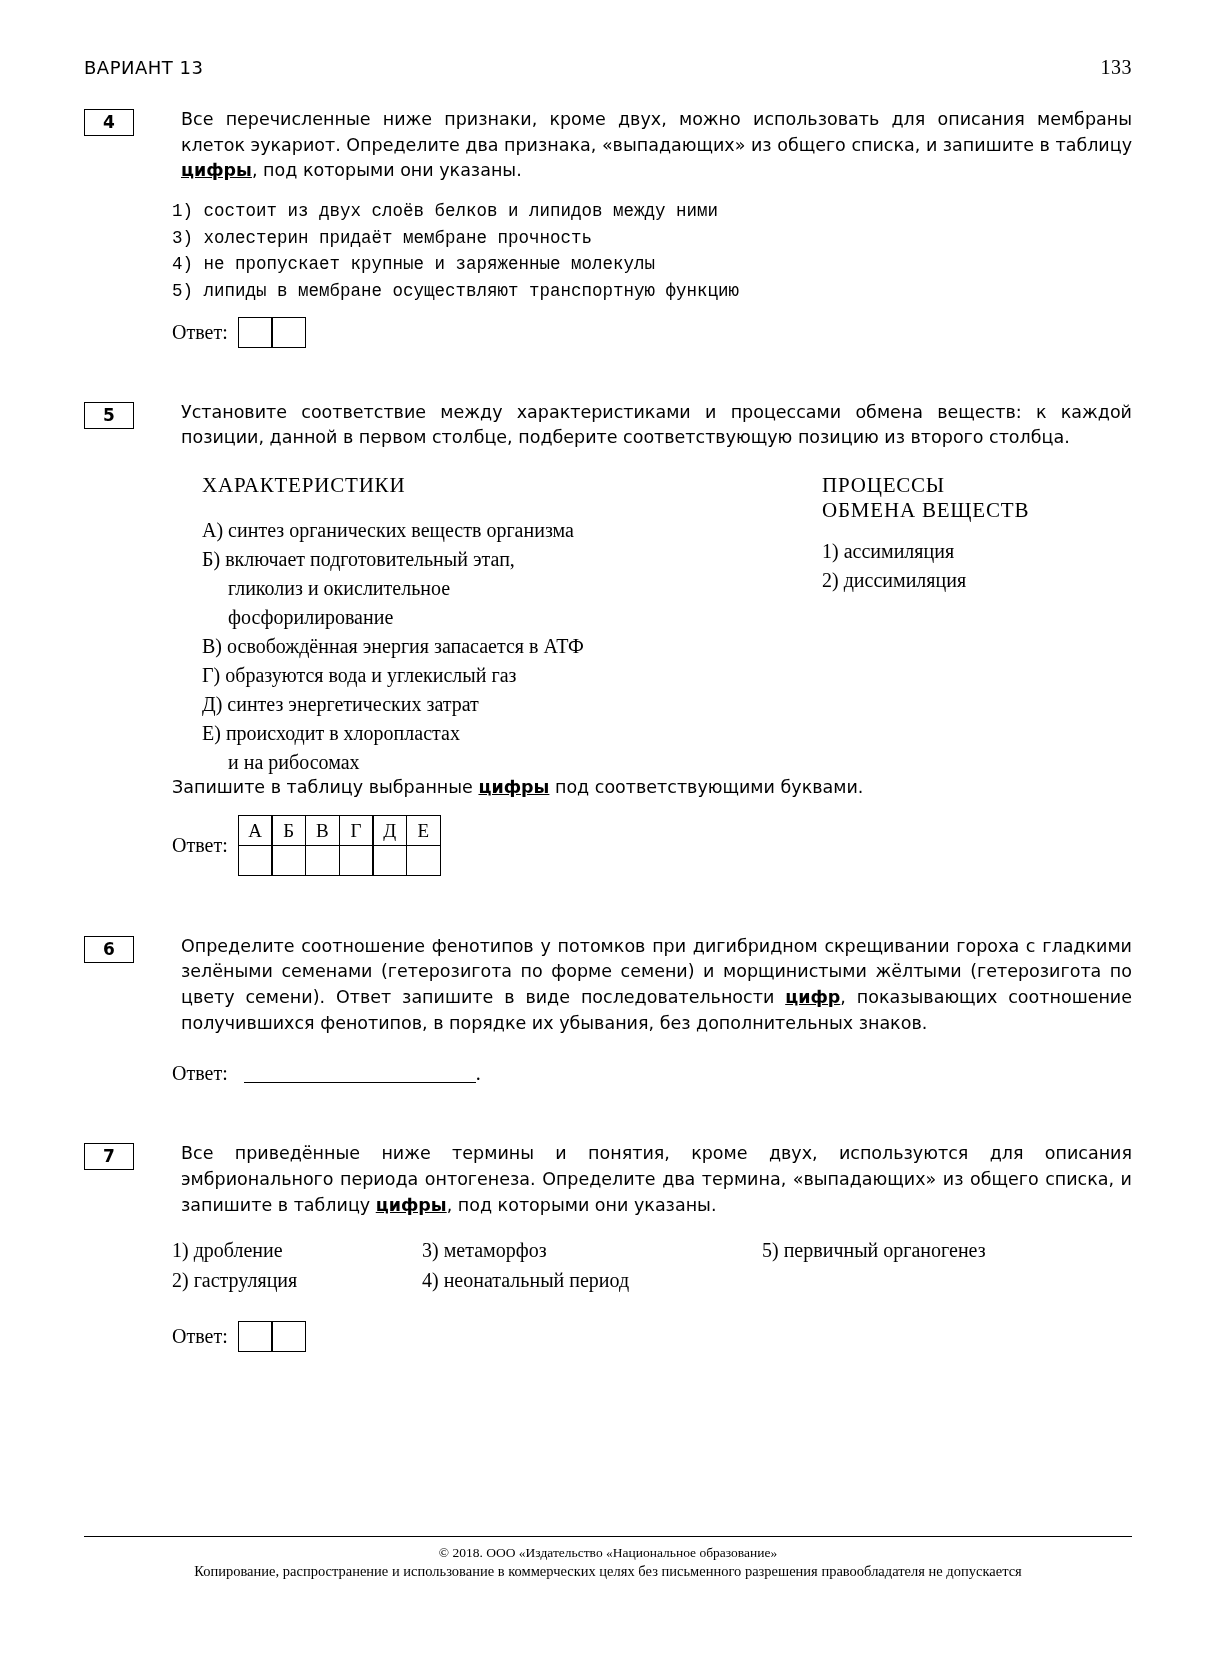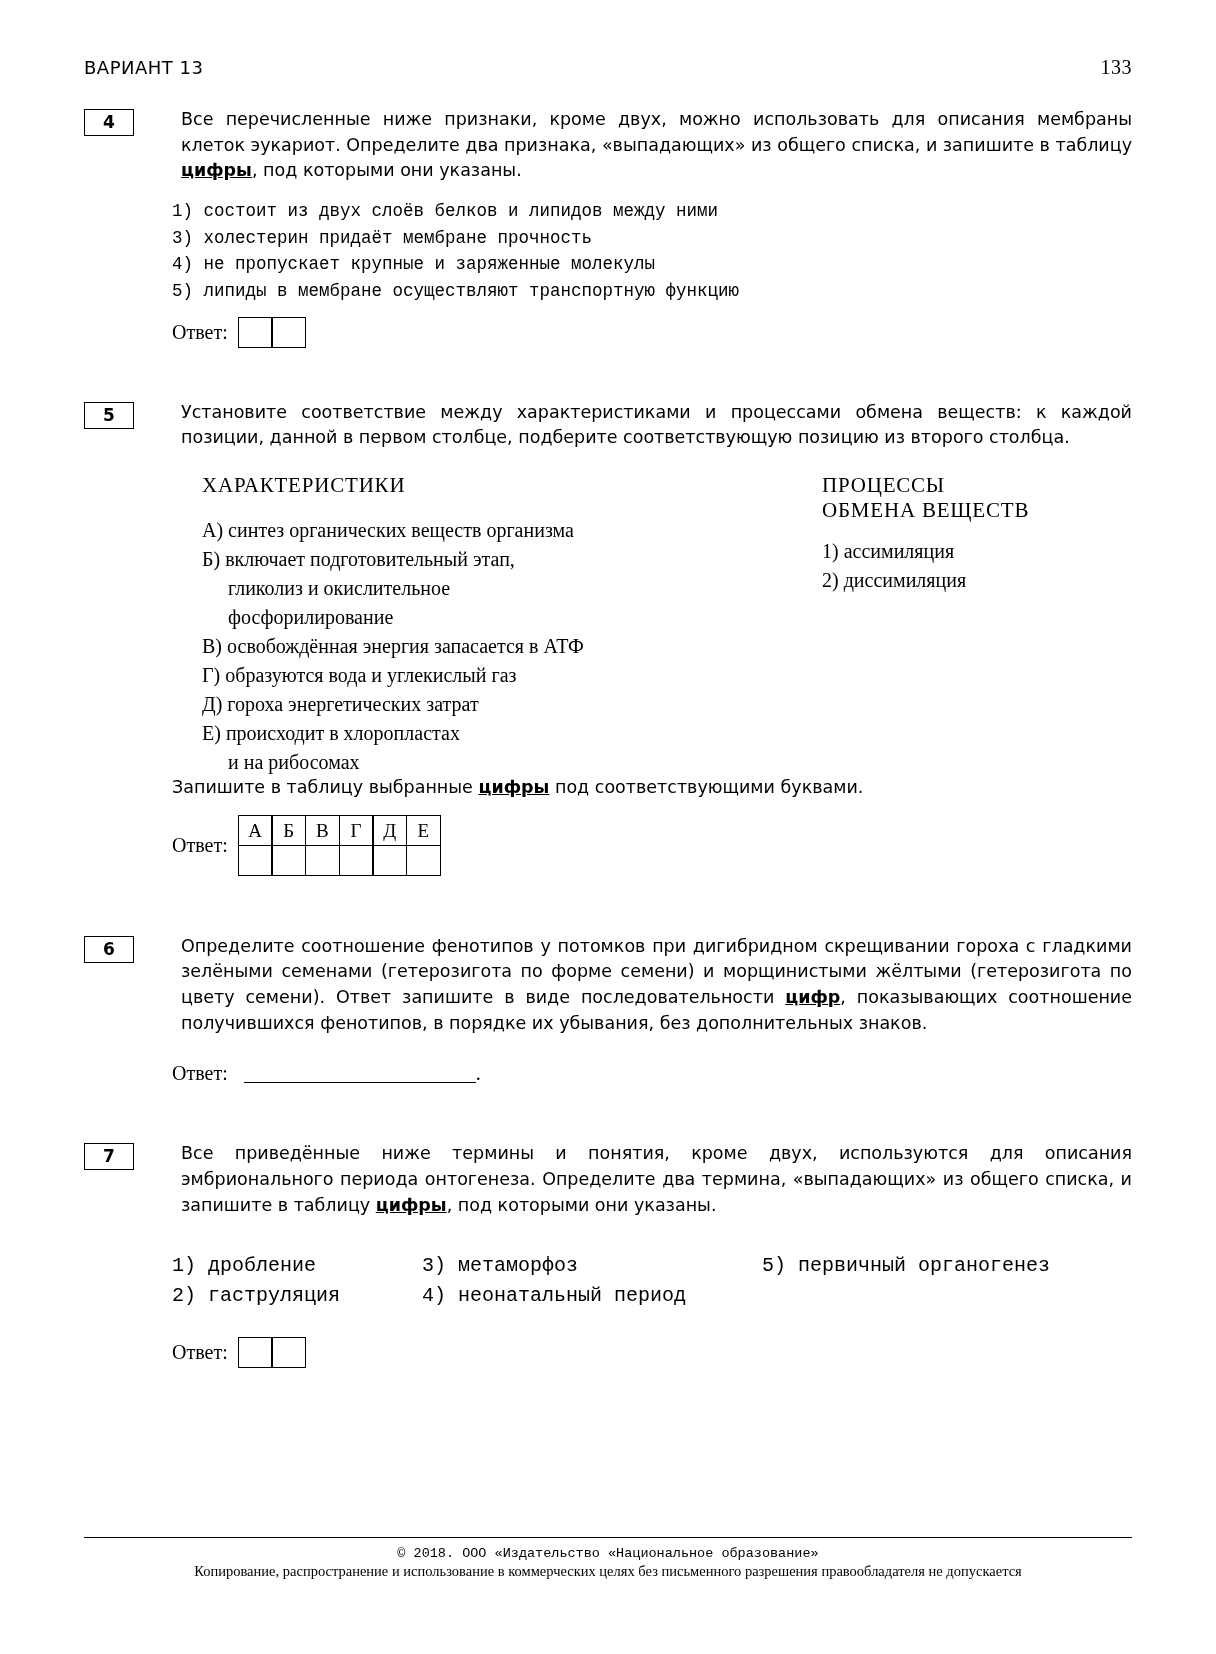--- a/index.html
+++ b/index.html
@@ -169,44 +169,44 @@
     height: 17px;
     margin-left: 6px;
   }
   .dot-after {
     font-family: "Liberation Serif", serif;
     font-size: 20px;
   }
 
   
   .three-col {
-    margin-top: 32px;
-    display: flex;
-    font-family: Liberation Mono, monospace;
+    margin-top: 16px;
+    display: flex;
+    font-family: Liberation Serif, serif;
     font-size: 20px;
     line-height: 1.5;
   }
   .three-col .c1 { width: 250px; }
   .three-col .c2 { width: 340px; }
   .three-col .c3 { flex: 1; }
 
   
   .footer {
     position: absolute;
     left: 84px;
     right: 84px;
     bottom: 74px;
     text-align: center;
   }
   .footer-rule {
     border-top: 1.6px solid #000;
     margin-bottom: 8px;
   }
   .footer-line1 {
-    font-family: Liberation Mono, monospace;
+    font-family: Liberation Serif, serif;
     font-size: 13.5px;
   }
   .footer-line2 {
     font-family: "Liberation Serif", serif;
     font-size: 14.5px;
     margin-top: 2px;
   }
 </style>
 </head>
 <body>
@@ -254,21 +254,21 @@
             <span class="cont">гликолиз и окислительное</span>
             <span class="cont">фосфорилирование</span>
           </div>
           <div class="char-item">
             <span>В) освобождённая энергия запасается в АТФ</span>
           </div>
           <div class="char-item">
             <span>Г) образуются вода и углекислый газ</span>
           </div>
           <div class="char-item">
-            <span>Д) гороха энергетических затрат</span>
+            <span>Д) синтез энергетических затрат</span>
           </div>
           <div class="char-item">
             <span>Е) происходит в хлоропластах</span>
             <span class="cont">и на рибосомах</span>
           </div>
         </div>
         <div class="col-right">
           <div class="col-title right">
             <div>ПРОЦЕССЫ</div>
             <div>ОБМЕНА ВЕЩЕСТВ</div>

